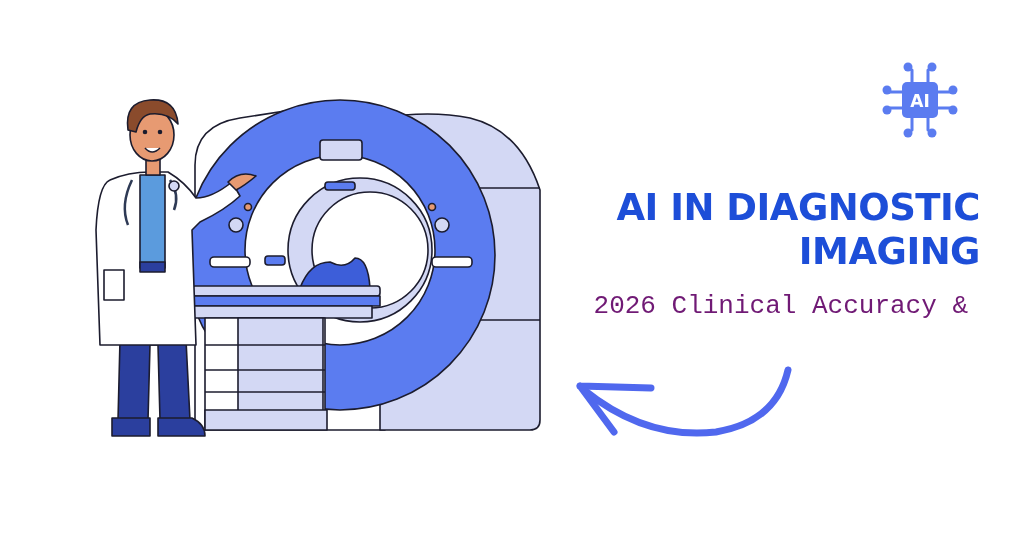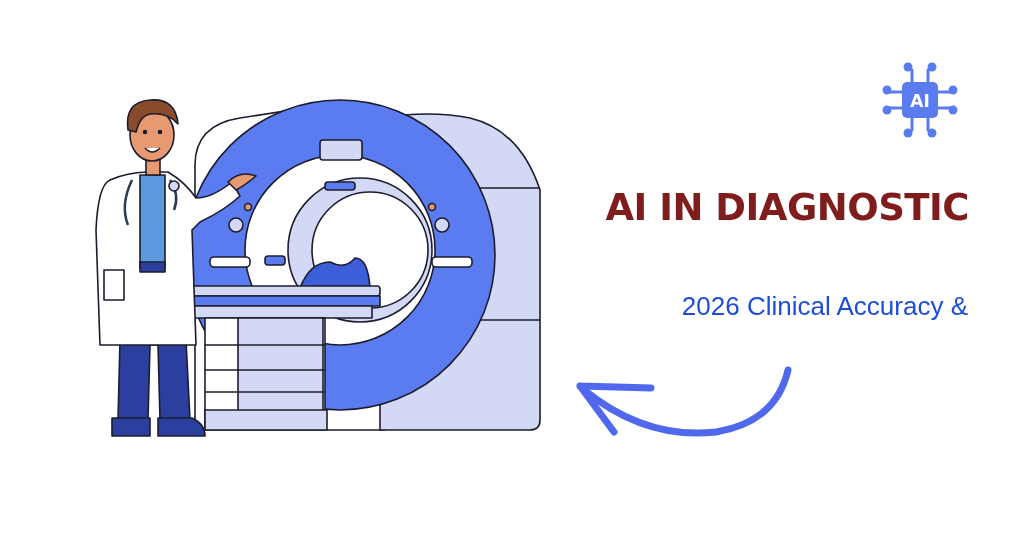--- a/index.html
+++ b/index.html
@@ -1,20 +1,20 @@
 <!DOCTYPE html>
 <html><head>
   <meta charset="utf-8">
   <style>
     html, body { margin: 0; padding: 0; background: #ffffff; }
     body { width: 1024px; height: 538px; position: relative; overflow: hidden; font-family: "DejaVu Sans", sans-serif; }
     .illustration { position: absolute; left: 0; top: 0; width: 1024px; height: 538px; }
     .ai-chip { position: absolute; left: 880px; top: 60px; width: 80px; height: 80px; }
-    .title { position: absolute; right: 55px; top: 186px; text-align: right; font-family: "DejaVu Sans", sans-serif; font-weight: bold; font-size: 37px; line-height: 44px; color: #7f1d1d; letter-spacing: -0.5px; }
-    .subtitle { position: absolute; right: 56px; top: 290px; text-align: center; font-family: Liberation Sans, sans-serif; font-size: 26px; line-height: 32px; color: #1d4ed8; }
+    .title { position: absolute; right: 44px; top: 186px; text-align: right; font-family: "DejaVu Sans", sans-serif; font-weight: bold; font-size: 37px; line-height: 44px; color: #1d4ed8; letter-spacing: -0.5px; }
+    .subtitle { position: absolute; right: 56px; top: 290px; text-align: center; font-family: Liberation Mono, monospace; font-size: 26px; line-height: 32px; color: #701a75; }
     .arrow { position: absolute; left: 566px; top: 362px; width: 240px; height: 90px; }
   </style>
 </head>
 <body>
 
 <svg class="illustration" viewBox="0 0 1024 538" xmlns="http://www.w3.org/2000/svg">
   <g stroke="#1c1c2e" stroke-width="1.6" stroke-linejoin="round">
 
     <path d="M195 165 Q195 125 240 118 L330 104 Q360 100 385 112 L385 430 L195 430 Z" fill="#ffffff"></path>
 
@@ -96,20 +96,21 @@
       <circle cx="7" cy="50" r="4.5"></circle>
     <circle cx="73" cy="30" r="4.5"></circle>
       <circle cx="73" cy="50" r="4.5"></circle>
     <rect x="22" y="22" width="36" height="36" rx="5"></rect>
   </g>
   <text x="40" y="47" text-anchor="middle" font-family="DejaVu Sans, sans-serif" font-weight="bold" font-size="17" fill="#ffffff">AI</text>
 </svg>
 
 <div class="title">
   <div>AI IN DIAGNOSTIC</div>
+  <div>IMAGING</div>
 </div>
 
 <div class="subtitle">
   <div>2026 Clinical Accuracy &amp;</div>
 </div>
 
 <svg class="arrow" viewBox="0 0 240 90" xmlns="http://www.w3.org/2000/svg">
   <path d="M222 8 Q210 60 150 70 Q80 78 18 28" fill="none" stroke="#5068ee" stroke-width="7" stroke-linecap="round"></path>
   <path d="M14 24 L85 26 M14 24 L48 70" fill="none" stroke="#5068ee" stroke-width="7" stroke-linecap="round"></path>
 </svg>

